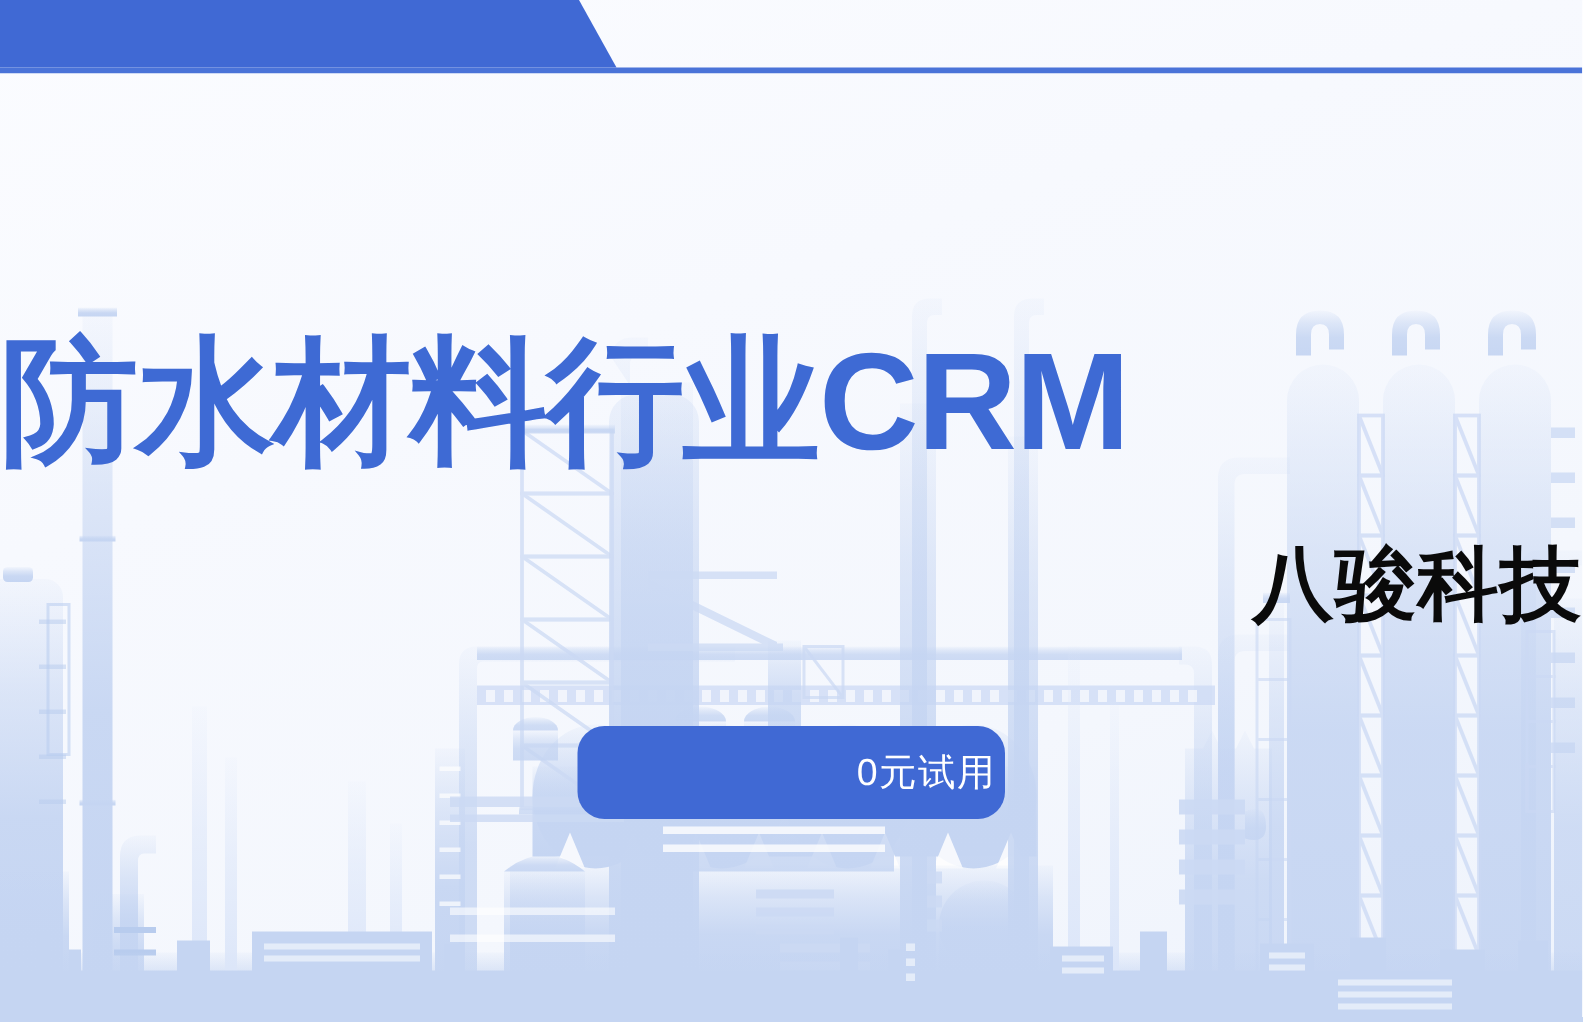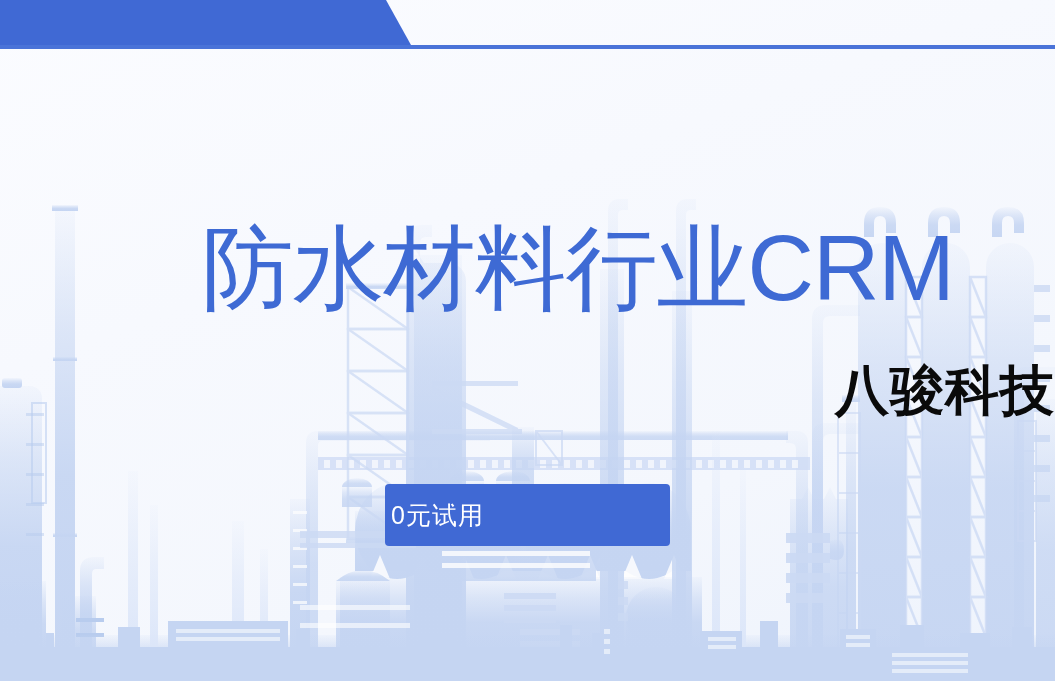--- a/index.html
+++ b/index.html
@@ -54,24 +54,24 @@
     width: 1055px;
     height: 681px;
     z-index: 20;
   }
 
   .headline {
     position: absolute;
     left: 0;
     top: 222px;
     width: 954px;
-    text-align: right;
+    text-align: left;
     font-size: 92px;
     line-height: 1.0;
-    font-weight: normal;
+    font-weight: bold;
     letter-spacing: -1px;
     color: #3E6AD4;
     white-space: nowrap;
   }
 
   .subhead {
     position: absolute;
     left: 0;
     top: 363px;
     width: 1055px;
@@ -90,27 +90,27 @@
     top: 484px;
     width: 1055px;
     text-align: center;
   }
   .cta-button {
     display: inline-block;
     box-sizing: border-box;
     width: 285px;
     height: 62px;
     line-height: 60px;
-    border-radius: 4px;
+    border-radius: 18px;
     background: #4069D4;
     color: #ffffff;
     font-size: 25px;
     letter-spacing: 1px;
     font-weight: normal;
-    text-align: left;
+    text-align: right;
     border: none;
     cursor: pointer;
     font-family: "Liberation Sans", "DejaVu Sans", sans-serif;
   }
 </style>
 </head>
 <body>
 
 <div id="banner">
 

